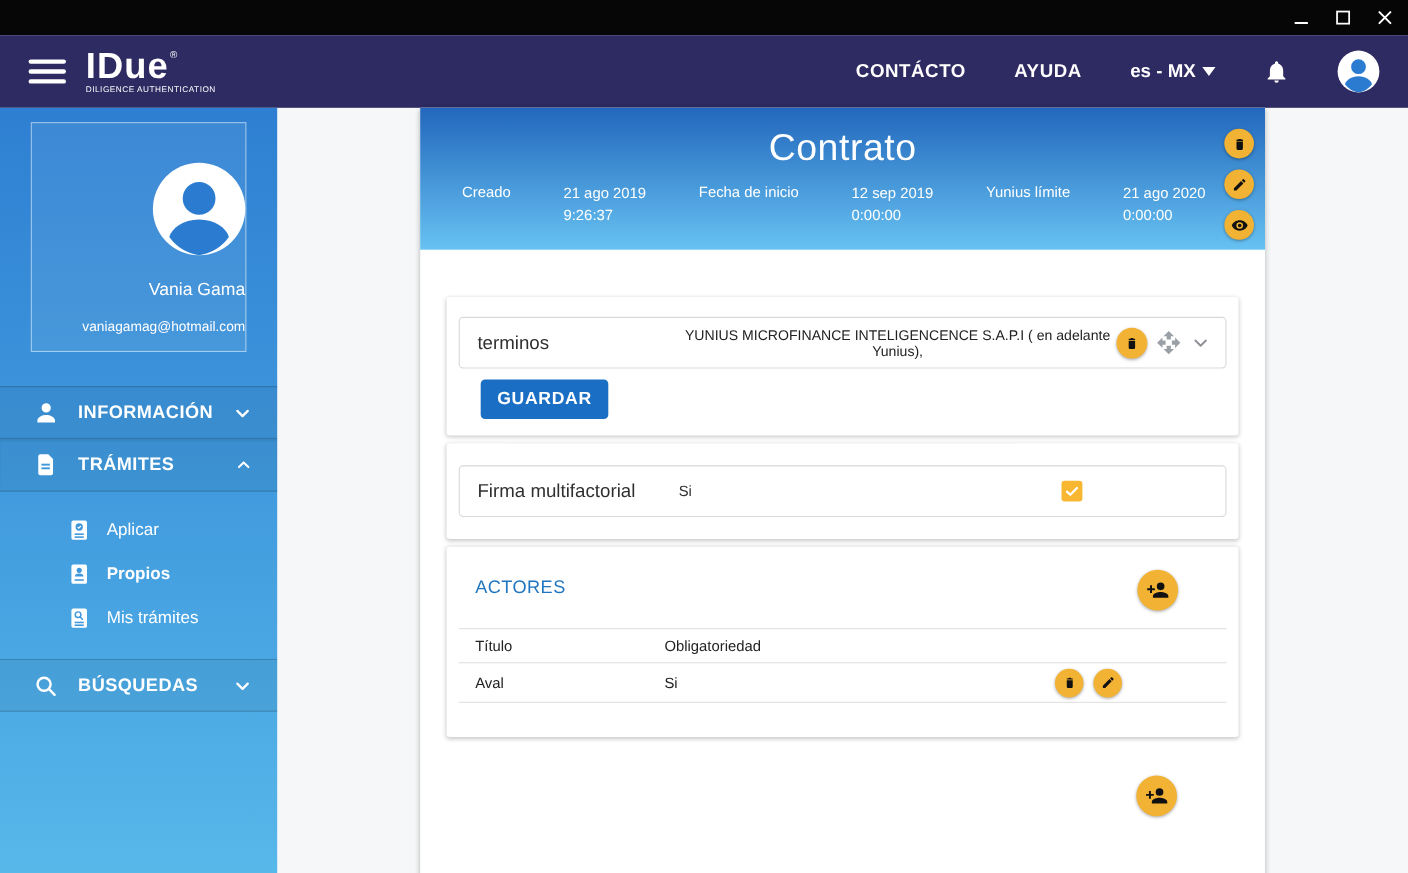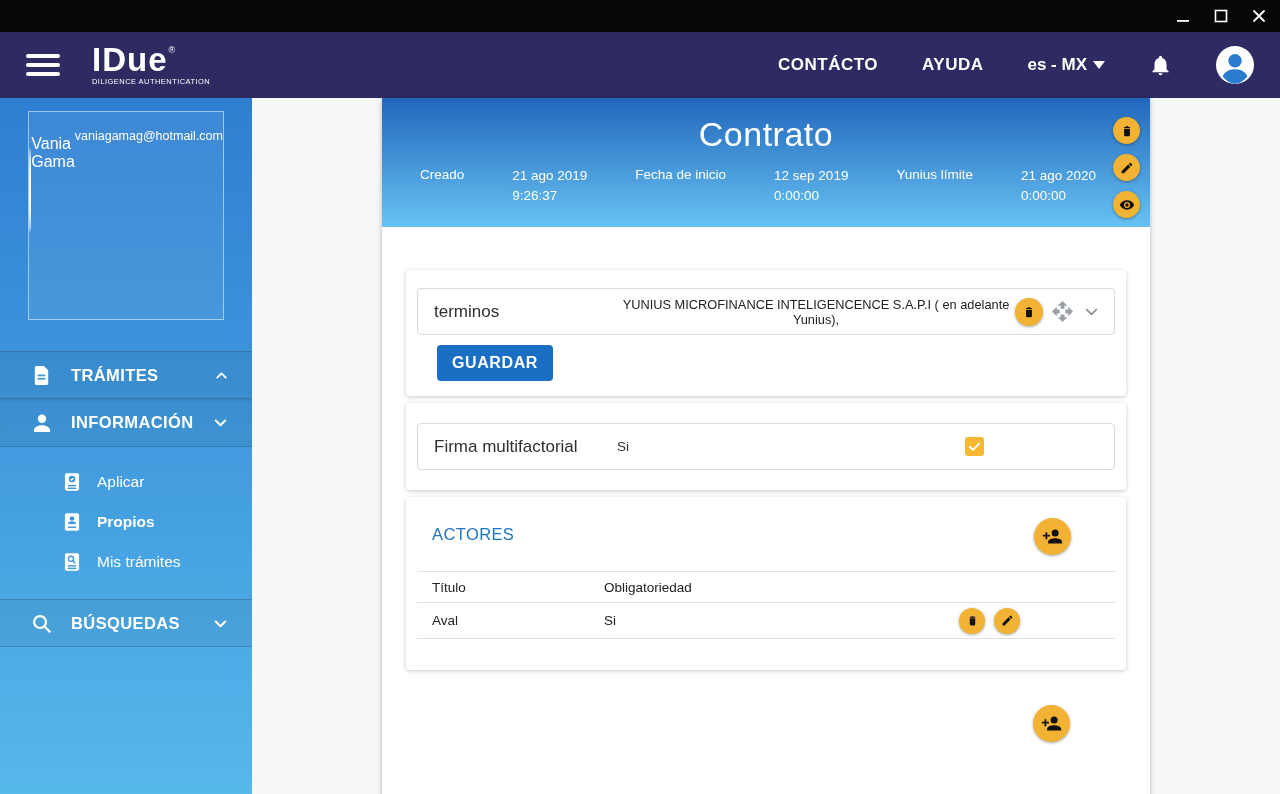--- a/index.html
+++ b/index.html
@@ -20,21 +20,21 @@
   }
   .winbtn { width:14px; height:14px; cursor:pointer; }
 
   
   .navbar {
     height:66px; background:#2e2a62; color:#fff;
     display:flex; align-items:center; padding:0 26px;
   }
   .hamburger { width:34px; cursor:pointer; }
   .hamburger span { display:block; height:4px; background:#fff; border-radius:2px; margin:5px 0; }
-  .logo { margin-left:32px; cursor:pointer; }
+  .logo { margin-left:18px; cursor:pointer; }
   .logo-line { display:flex; align-items:flex-start; }
   .logo-title { font-size:33px; font-weight:bold; letter-spacing:1px; line-height:0.95; }
   .logo-reg { font-size:9px; margin-left:1px; margin-top:1px; }
   .logo-sub { font-size:7.5px; letter-spacing:0.45px; margin-top:1px; }
   .nav-right { margin-left:auto; display:flex; align-items:center; gap:44px; }
   .nav-link { font-size:17px; font-weight:bold; letter-spacing:0.5px; cursor:pointer; }
   .lang { display:flex; align-items:center; gap:6px; font-size:17px; font-weight:bold; cursor:pointer; }
   .lang-caret { width:0; height:0; border-left:6px solid transparent; border-right:6px solid transparent; border-top:8px solid #fff; }
   .bell { cursor:pointer; }
   .avatar { width:38px; height:38px; border-radius:50%; background:#fff; overflow:hidden; cursor:pointer; }
@@ -44,21 +44,21 @@
 
   
   .sidebar {
     width:252px; flex-shrink:0; position:relative; color:#fff;
     background:linear-gradient(180deg,#2e7fd2 0%, #45a0e0 60%, #57b8ea 100%);
   }
   .profile-card {
     width:196px; height:209px; margin:13px auto 0;
     background:rgba(255,255,255,0.07);
     border:1px solid rgba(255,255,255,0.5);
-    display:flex; flex-direction:row; align-items:flex-start;
+    display:flex; flex-direction:column; align-items:flex-end;
   }
   .profile-avatar { width:84px; height:84px; border-radius:50%; background:#fff; overflow:hidden; margin-top:36px; }
   .profile-name { margin-top:23px; font-size:16px; }
   .profile-email { margin-top:17px; font-size:12.5px; }
 
   .menu { margin-top:31px; }
   .menu-section {
     height:48px; display:flex; align-items:center;
     padding:0 22px 0 30px; cursor:pointer;
     font-weight:bold; font-size:16.5px; letter-spacing:0.4px;
@@ -208,44 +208,44 @@
             <path d="M24 29.5c-8.5 0-14 4.5-15.5 9A24 24 0 0 0 24 48a24 24 0 0 0 15.5-9.5c-1.5-4.5-7-9-15.5-9z" fill="#2b7cd0"></path>
           </svg>
       </div>
       <div class="profile-name">Vania Gama</div>
       <div class="profile-email">vaniagamag@hotmail.com</div>
     </div>
 
     <div class="menu">
       <div class="menu-section">
         <span class="sec-icon">
+          <svg viewBox="0 0 24 24" width="24" height="24" fill="#fff">
+              <path d="M12 12a4.2 4.2 0 1 0 0-8.4A4.2 4.2 0 0 0 12 12zm0 2.2c-3.4 0-8 1.8-8 5V21h16v-1.8c0-3.2-4.6-5-8-5z"></path>
+            </svg>
+        </span>
+        <span>INFORMACIÓN</span>
+        <span class="chev">
+          <svg viewBox="0 0 24 24" width="19" height="19" fill="none" stroke="#fff" stroke-width="2.6" stroke-linecap="round" stroke-linejoin="round">
+              <polyline points="6 9.5 12 15.5 18 9.5"></polyline>
+            </svg>
+        </span>
+      </div>
+
+      <div class="menu-section">
+        <span class="sec-icon">
           <svg viewBox="0 0 24 24" width="23" height="23">
               <path d="M14.5 2H7a2 2 0 0 0-2 2v16a2 2 0 0 0 2 2h10a2 2 0 0 0 2-2V6.5L14.5 2z" fill="#fff"></path>
               <rect x="8" y="11" width="8" height="1.8" fill="#3f97db"></rect>
               <rect x="8" y="14.5" width="8" height="1.8" fill="#3f97db"></rect>
             </svg>
         </span>
         <span>TRÁMITES</span>
         <span class="chev">
           <svg viewBox="0 0 24 24" width="17" height="17" fill="none" stroke="#fff" stroke-width="2.6" stroke-linecap="round" stroke-linejoin="round">
               <polyline points="6 15 12 9 18 15"></polyline>
-            </svg>
-        </span>
-      </div>
-
-      <div class="menu-section">
-        <span class="sec-icon">
-          <svg viewBox="0 0 24 24" width="24" height="24" fill="#fff">
-              <path d="M12 12a4.2 4.2 0 1 0 0-8.4A4.2 4.2 0 0 0 12 12zm0 2.2c-3.4 0-8 1.8-8 5V21h16v-1.8c0-3.2-4.6-5-8-5z"></path>
-            </svg>
-        </span>
-        <span>INFORMACIÓN</span>
-        <span class="chev">
-          <svg viewBox="0 0 24 24" width="19" height="19" fill="none" stroke="#fff" stroke-width="2.6" stroke-linecap="round" stroke-linejoin="round">
-              <polyline points="6 9.5 12 15.5 18 9.5"></polyline>
             </svg>
         </span>
       </div>
 
       <div class="submenu">
         <div class="submenu-item">
           <span class="sub-icon">
             <svg viewBox="0 0 24 24" width="20" height="22">
                 <rect x="3.5" y="1.5" width="17" height="21" rx="2" fill="#fff"></rect>
                 <circle cx="12" cy="8.5" r="4" fill="#3f97db"></circle>

